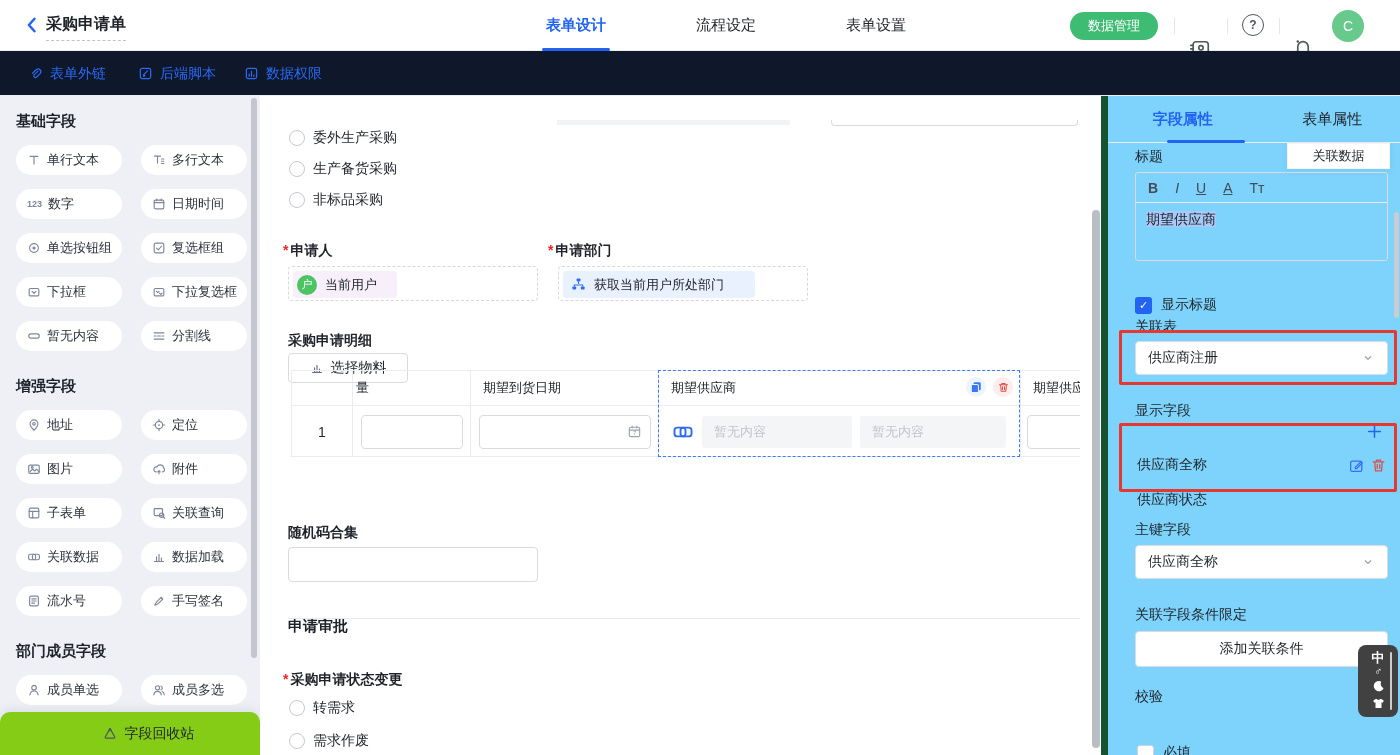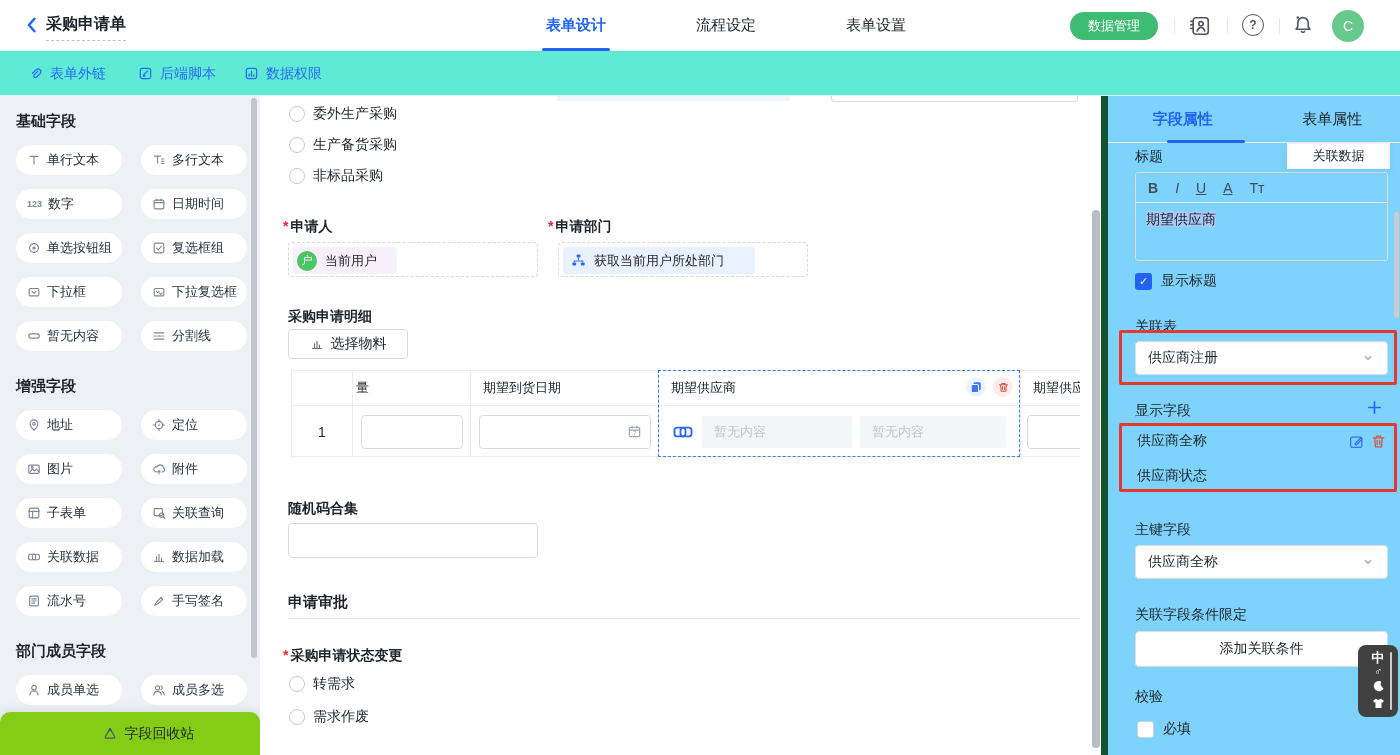--- a/index.html
+++ b/index.html
@@ -1,19 +1,19 @@
 <!DOCTYPE html>
 <html><head>
 <meta charset="utf-8">
 <style>
   * { margin:0; padding:0; box-sizing:border-box; }
   html,body { background:#fff; }
   body { font-family:"Liberation Sans","DejaVu Sans",sans-serif; color:#1f2329; }
   .app { position:relative; width:1400px; height:755px; background:#fff; overflow:hidden; }
-  .abs { position:absolute; }
+  .abs { position:absolute;margin-top:24px; }
 
   
   .topbar { position:absolute; left:0; top:0; width:1400px; height:51px; background:#fff;
             border-bottom:1px solid #ecedf0; }
   .back-btn { position:absolute; left:22px; top:15px; width:20px; height:20px; cursor:pointer; }
   .page-title { position:absolute; left:46px; top:14px; font-size:16px; font-weight:700;
                 padding-bottom:5px; border-bottom:1px dashed #bfc3cc; }
   .top-tabs { position:absolute; left:546px; top:0; height:51px; display:flex; gap:90px; }
   .top-tab { position:relative; height:51px; display:flex; align-items:center; font-size:15px; cursor:pointer; }
   .top-tab.active { color:#2264f1; font-weight:600; }
@@ -24,21 +24,21 @@
                 justify-content:center; cursor:pointer; }
   .vsep { position:absolute; top:18px; width:1px; height:16px; background:#e4e6ea; }
   .help-circle { position:absolute; left:1242px; top:14px; width:22px; height:22px; border-radius:50%;
                  border:1.4px solid #51565f; color:#51565f; font-size:12px; font-weight:700;
                  display:flex; align-items:center; justify-content:center; cursor:pointer; }
   .avatar { position:absolute; left:1332px; top:10px; width:32px; height:32px; border-radius:50%;
             background:#67ca8c; color:#fff; font-size:14px; display:flex; align-items:center;
             justify-content:center; cursor:pointer; }
 
   
-  .toolbar { position:absolute; left:0; top:51px; width:1400px; height:45px; background:#5eead4;
+  .toolbar { position:absolute; left:0; top:51px; width:1400px; height:45px; background:#0f172a;
              border-bottom:1px solid #eef0f3; }
   .tb-link { position:absolute; top:0; height:45px; display:flex; align-items:center; gap:7px;
              color:#2a6af5; font-size:14px; cursor:pointer; }
   .btn-preview { position:absolute; left:1177px; top:59px; width:67px; height:30px; border-radius:15px;
                  border:1px solid #2264f1; color:#2264f1; background:#fff; font-size:14px;
                  display:flex; align-items:center; justify-content:center; cursor:pointer; }
   .btn-save { position:absolute; left:1259px; top:59px; width:64px; height:30px; border-radius:15px;
               background:#2264f1; color:#fff; font-size:14px; display:flex; align-items:center;
               justify-content:center; cursor:pointer; }
   .btn-share { position:absolute; left:1339px; top:59px; width:31px; height:31px; border-radius:50%;

